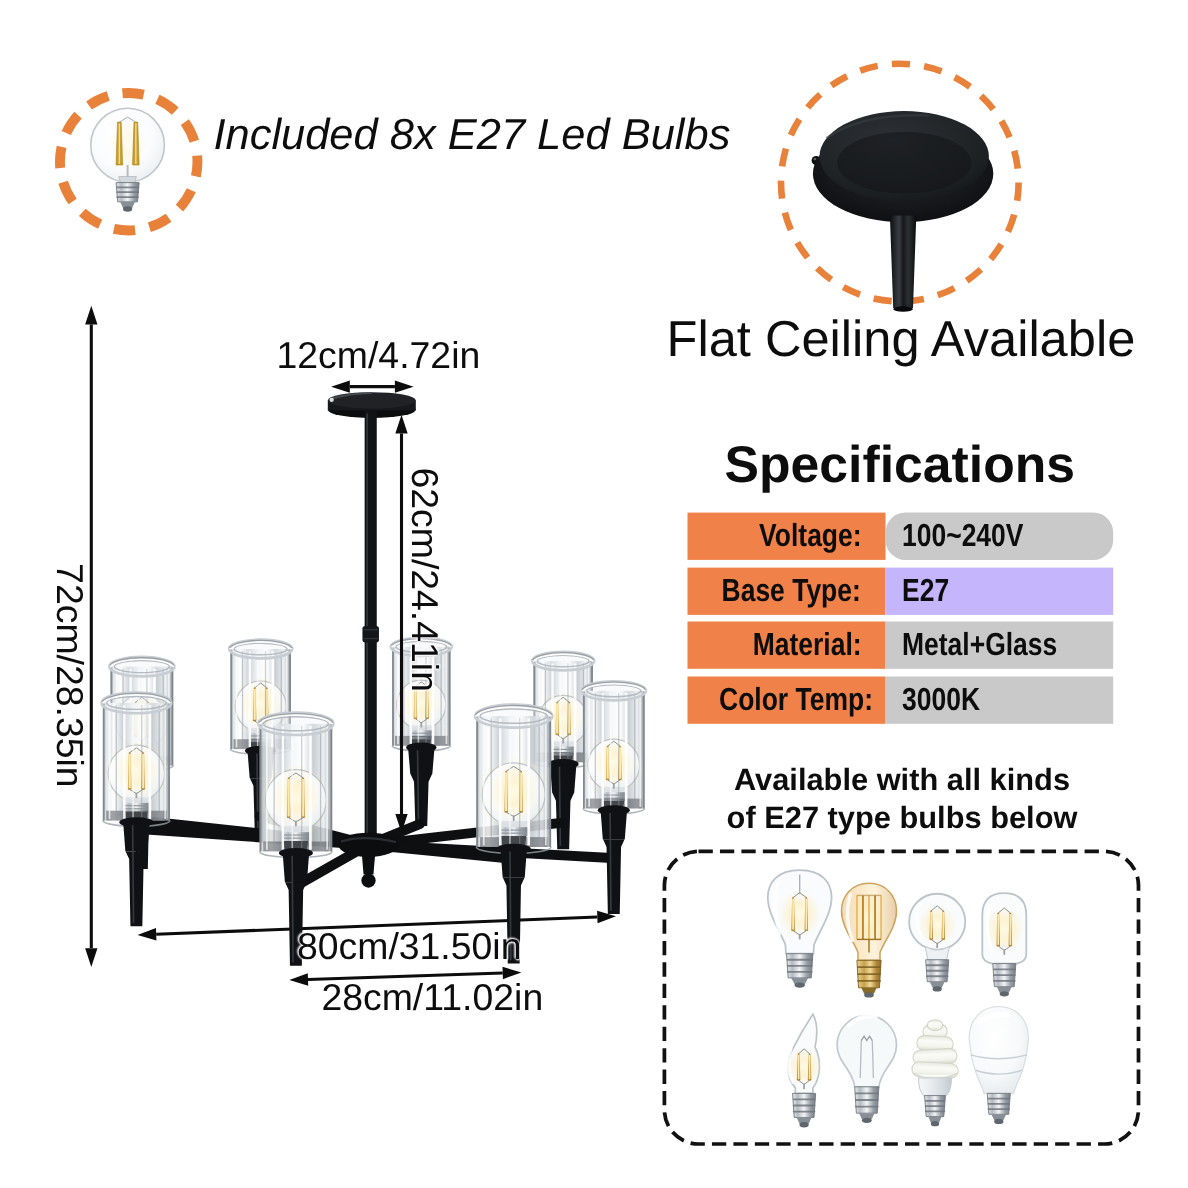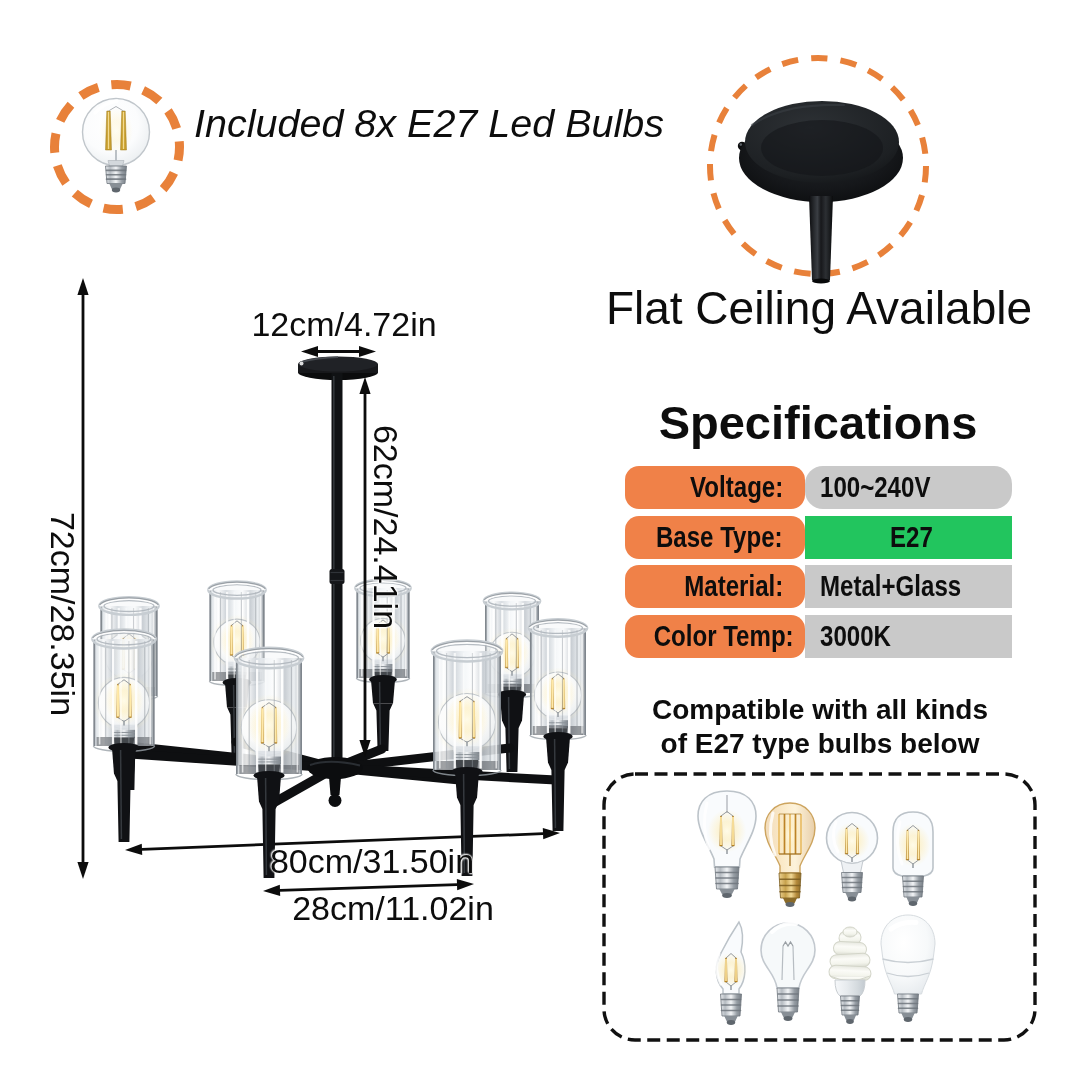--- a/index.html
+++ b/index.html
@@ -10,21 +10,21 @@
   .lbl.rot{transform:translate(-50%,-50%) rotate(90deg);}
   .dim{font-size:34px;letter-spacing:0px;
        text-shadow:0 0 2px #fff,0 0 2px #fff,1px 1px 2px #fff,-1px -1px 2px #fff;}
   .h-reg{font-size:39.5px;font-style:italic;}
   .h-flat{font-size:46px;}
   .h-spec{font-size:47px;font-weight:bold;}
   .h-compat{font-size:28px;font-weight:bold;text-align:center;line-height:33.5px;}
   #spec-table{position:absolute;left:625px;top:466px;width:391px;}
   .spec-row{display:flex;height:43px;margin-bottom:6.5px;}
   .spec-label{width:180px;text-align:right;padding-right:22px;box-sizing:border-box;
-              font-weight:bold;font-size:29px;line-height:43px;white-space:nowrap;border-radius:14px;}
+              font-weight:bold;font-size:29px;line-height:43px;white-space:nowrap;}
   .spec-value{width:207px;text-align:left;padding-left:15px;box-sizing:border-box;
               font-weight:bold;font-size:29px;line-height:43px;white-space:nowrap;}
   .spec-label .cond{display:inline-block;transform:scaleX(0.83);transform-origin:100% 50%;}
   .spec-value .cond{display:inline-block;transform:scaleX(0.83);transform-origin:0% 50%;}
 </style>
 </head>
 <body>
 
 <svg id="art" viewBox="0 0 1080 1080" xmlns="http://www.w3.org/2000/svg">
     <defs>
@@ -732,34 +732,34 @@
 <div class="lbl h-flat" style="left:819px;top:308px;">Flat Ceiling Available</div>
 <div class="lbl h-spec" style="left:818px;top:422px;">Specifications</div>
 
 <div id="spec-table">
   <div class="spec-row">
     <div class="spec-label" style="background: rgb(240, 129, 72);"><span class="cond">Voltage:</span></div>
     <div class="spec-value" style="background: rgb(201, 201, 201); border-radius: 18px;"><span class="cond">100~240V</span></div>
   </div>
   <div class="spec-row">
     <div class="spec-label" style="background: rgb(240, 129, 72);"><span class="cond">Base Type:</span></div>
-    <div class="spec-value" style="background: #22c55e; text-align: center;"><span class="cond">E27</span></div>
+    <div class="spec-value" style="background: #c4b5fd;"><span class="cond">E27</span></div>
   </div>
   <div class="spec-row">
     <div class="spec-label" style="background: rgb(240, 129, 72);"><span class="cond">Material:</span></div>
     <div class="spec-value" style="background: rgb(201, 201, 201);"><span class="cond">Metal+Glass</span></div>
   </div>
   <div class="spec-row">
     <div class="spec-label" style="background: rgb(240, 129, 72);"><span class="cond">Color Temp:</span></div>
     <div class="spec-value" style="background: rgb(201, 201, 201);"><span class="cond">3000K</span></div>
   </div>
 </div>
 
 <div class="lbl h-compat" style="left:820px;top:726px;">
-  <div>Compatible with all kinds</div>
+  <div>Available with all kinds</div>
   <div>of E27 type bulbs below</div>
 </div>
 
 <div class="lbl dim" style="left:344px;top:324px;">12cm/4.72in</div>
 <div class="lbl dim rot" style="left:385px;top:527px;">62cm/24.41in</div>
 <div class="lbl dim rot" style="left:62px;top:614px;">72cm/28.35in</div>
 <div class="lbl dim" style="left:372px;top:861px;">80cm/31.50in</div>
 <div class="lbl dim" style="left:393px;top:908px;">28cm/11.02in</div>
 
 </body></html>

